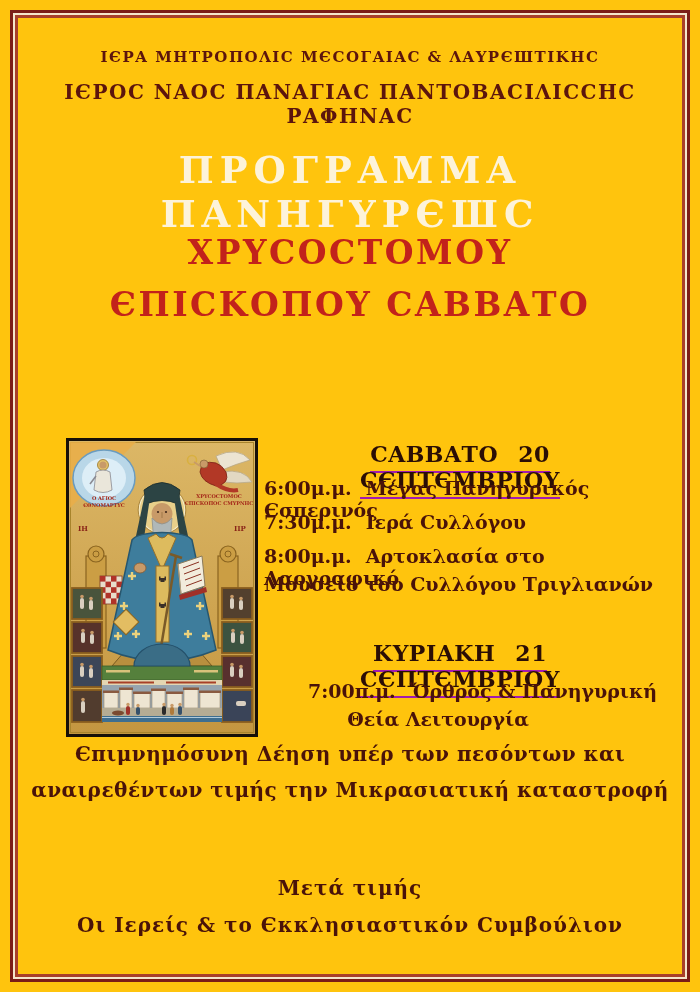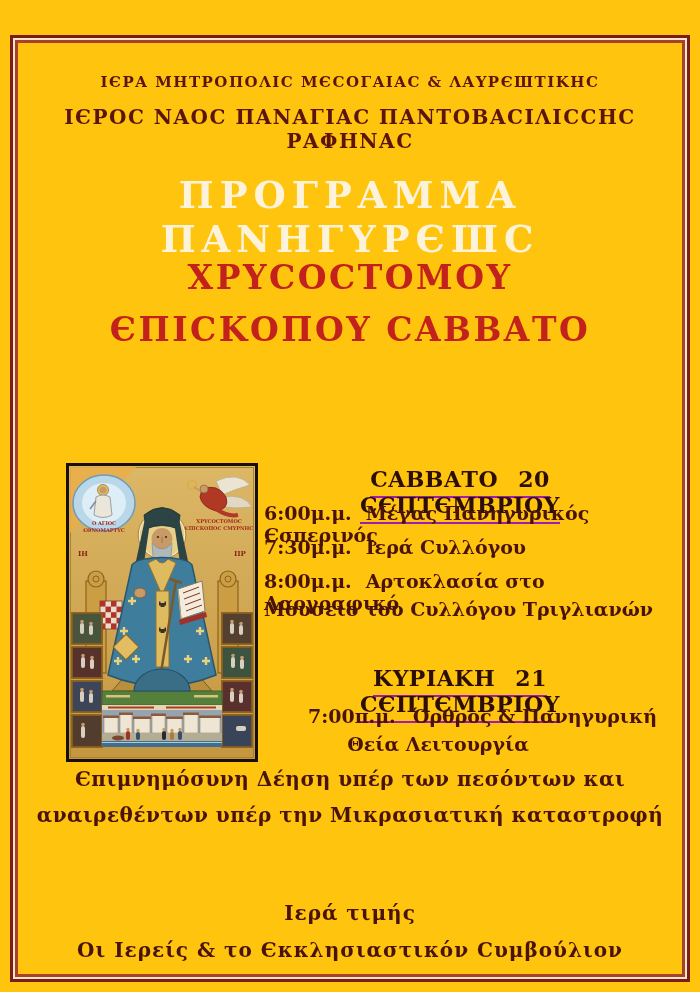--- a/index.html
+++ b/index.html
@@ -1,18 +1,18 @@
 <!DOCTYPE html>
 <html><head>
 <meta charset="utf-8">
 <style>
   html,body{margin:0;padding:0;background:#ffc40d;}
   body{width:700px;height:992px;position:relative;overflow:hidden;
        font-family:"DejaVu Serif",serif;}
-  .abs{position:absolute;margin-top:25px;}
+  .abs{position:absolute;}
   
   .frame1{inset:10px;border:3px solid #7b1d17;pointer-events:none;}
   .frame2{inset:13px;border:2px solid #f4e6cb;pointer-events:none;}
   .frame3{inset:15px;border:3px solid #a8402a;pointer-events:none;}
   .ctr{left:0;width:700px;text-align:center;}
   .hdr1{top:48px;font-size:15px;font-weight:700;color:#5c150d;letter-spacing:1.5px;}
   .hdr2{top:80px;font-size:20px;font-weight:700;color:#5c150d;letter-spacing:1.5px;}
   .prog{top:148px;font-size:37px;font-weight:700;color:#fdf3da;letter-spacing:6px;}
   .saint{top:227px;font-size:33px;font-weight:700;color:#c2221b;letter-spacing:2.5px;line-height:52px;}
   .sched{left:264px;width:392px;color:#4a1309;font-size:19px;font-weight:700;}
@@ -255,16 +255,16 @@
 </div>
 <div class="abs sched" style="top:573px;">Μουσείο του Cυλλόγου Τριγλιανών</div>
 
 <div class="abs sched shead" style="top:640px;"><span>ΚΥΡΙΑΚΗ 21 CЄΠΤЄΜΒΡΙΟΥ</span></div>
 <div class="abs sched" style="top:680px;padding-left:44px;">
   <span class="time">7:00π.μ.</span><span>Ὄρθρος &amp; Πανηγυρική</span>
 </div>
 <div class="abs sched" style="top:708px;left:308px;width:260px;text-align:center;">Θεία Λειτουργία</div>
 
 <div class="abs ctr mem" style="top:742px;">Єπιμνημόσυνη Δέηση υπέρ των πεσόντων και</div>
-<div class="abs ctr mem" style="top:778px;">αναιρεθέντων υπέρ την Μικρασιατική καταστροφή</div>
-
-<div class="abs ctr foot" style="top:876px;">Ιερά τιμής</div>
+<div class="abs ctr mem" style="top:778px;">αναιρεθέντων τιμής την Μικρασιατική καταστροφή</div>
+
+<div class="abs ctr foot" style="top:876px;">Μετά τιμής</div>
 <div class="abs ctr foot" style="top:913px;">Οι Ιερείς &amp; το Єκκλησιαστικόν Cυμβούλιον</div>
 
 </body></html>

